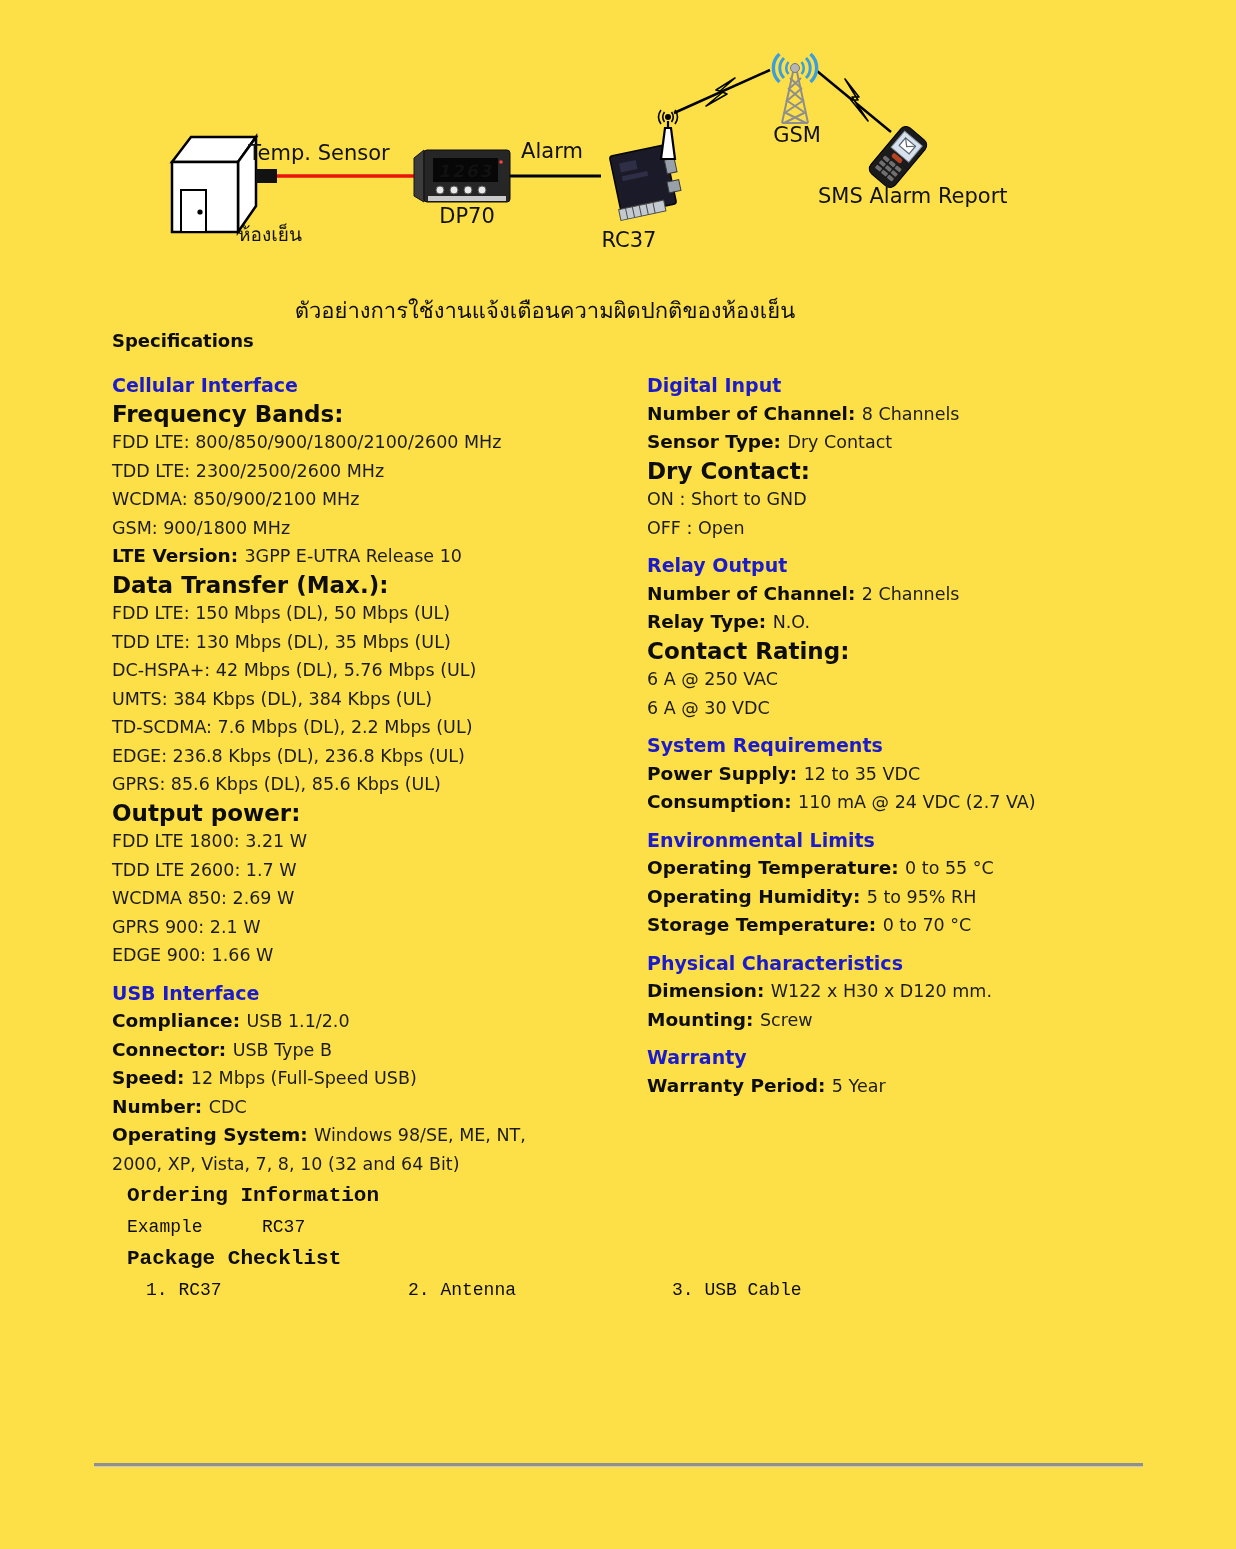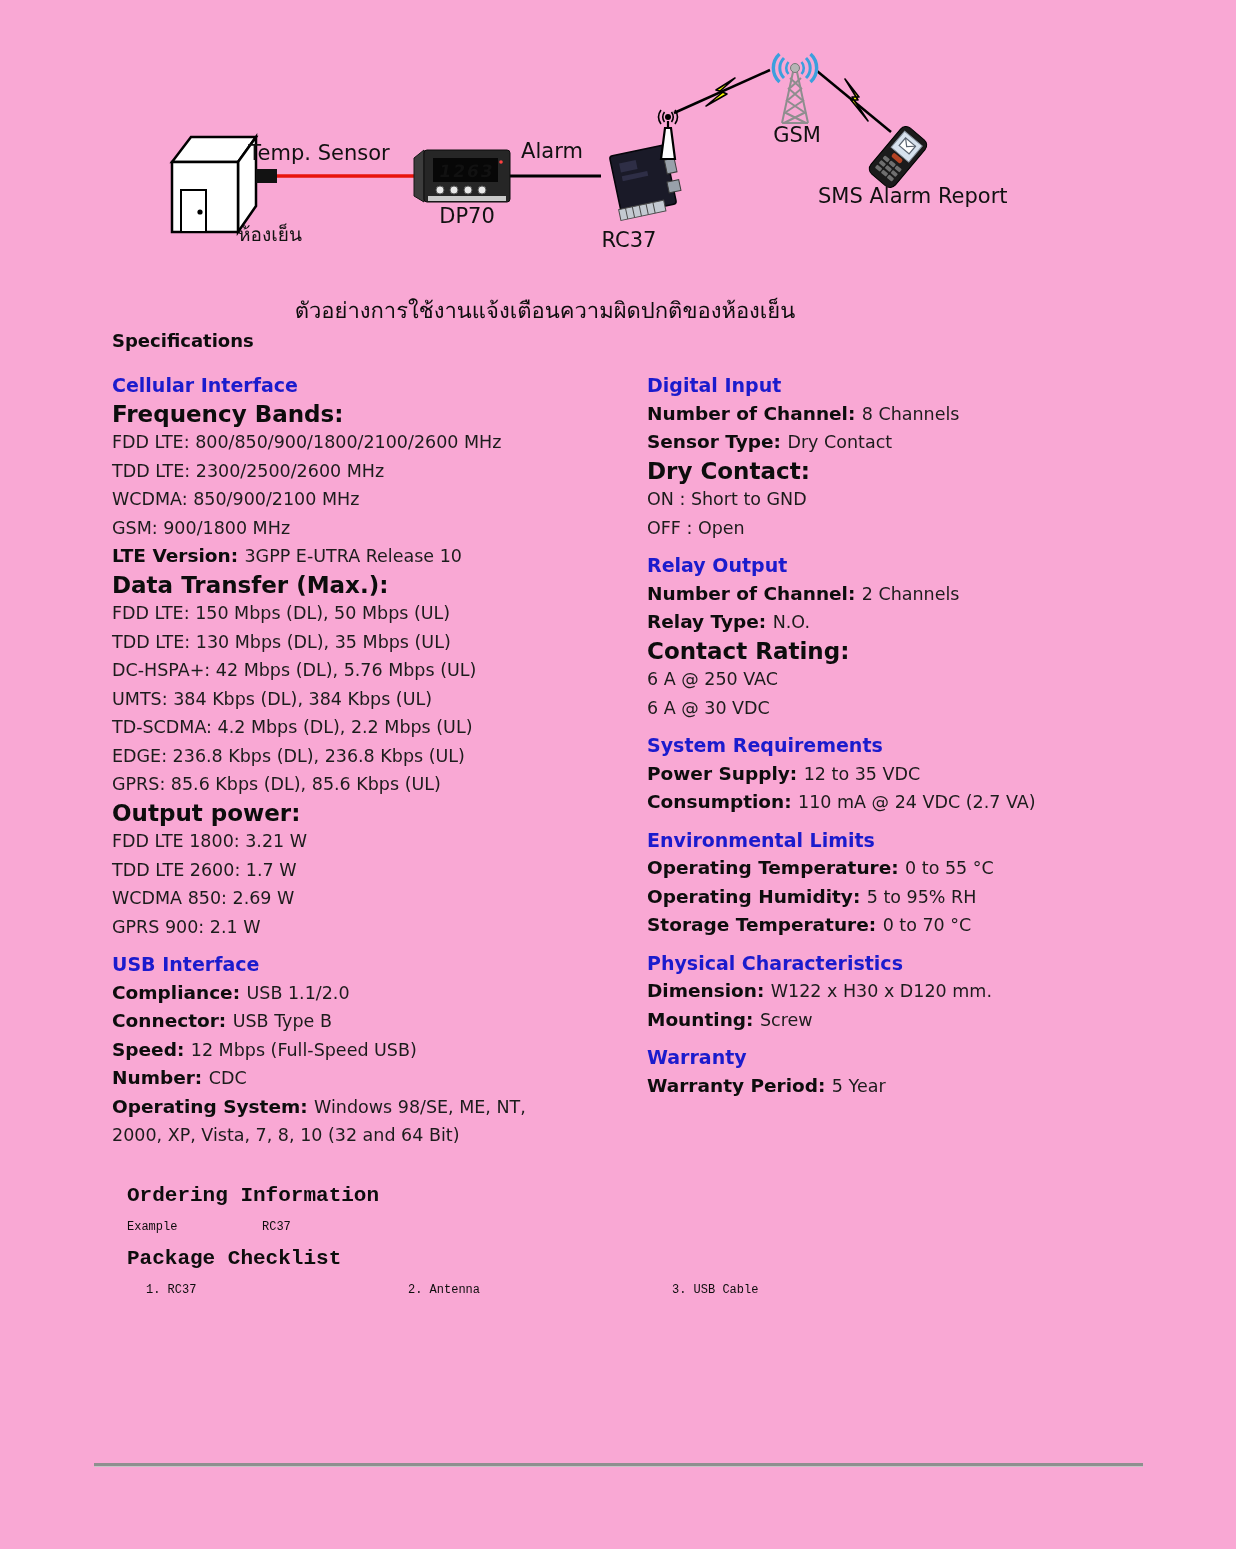--- a/index.html
+++ b/index.html
@@ -1,32 +1,32 @@
 <!DOCTYPE html>
 <html style="--blue: #1b1bcd;"><head>
 <meta charset="utf-8">
 <style>
   html,body{margin:0;padding:0;background:#fff;}
-  .page{position:relative;width:1236px;height:1549px;background:#f9a8d4;overflow:hidden;
+  .page{position:relative;width:1236px;height:1549px;background:#fde047;overflow:hidden;
         font-family:"DejaVu Sans",sans-serif;color:#161616;}
   svg text{font-family:"DejaVu Sans",sans-serif;fill:#111;}
   .caption{position:absolute;top:293px;left:40px;width:1010px;text-align:center;
            font-size:22px;color:#0d0d0d;}
   .spec-title{position:absolute;top:330px;left:112px;font-size:18px;font-weight:bold;color:#0d0d0d;}
   .col{position:absolute;top:362px;width:545px;}
   .col-left{left:112px;}
   .col-right{left:647px;}
   .sline{font-size:17.5px;line-height:28.5px;min-height:28.5px;color:#1c1c1c;}
   .sline.h{color:var(--blue,#1b1bcd);font-weight:bold;font-size:19px;margin-top:9px;}
   .sline.b{font-weight:bold;font-size:23px;color:#0d0d0d;}
   .sline .lbl{font-weight:bold;font-size:18.5px;color:#0d0d0d;}
   .ordering{position:absolute;left:127px;top:1180px;width:800px;
             font-family:Liberation Mono, monospace;color:#0d0d0d;}
   .ord-title{font-size:21px;font-weight:bold;line-height:32px;}
-  .ord-row{font-size:12px;line-height:31px;}
+  .ord-row{font-size:18px;line-height:31px;}
   .ord-label{display:inline-block;width:135px;}
   .chk{display:inline-block;margin-left:19px;}
   .chk.w1{width:243px;}
   .chk.w2{width:245px;}
   .divider{position:absolute;left:94px;top:1463px;width:1049px;height:3px;
            background:#8f8f8f;border-bottom:1px solid #c6c6c6;}
 </style>
 </head>
 <body>
 
@@ -144,28 +144,29 @@
       <div class="sline p">FDD LTE: 800/850/900/1800/2100/2600 MHz</div>
       <div class="sline p">TDD LTE: 2300/2500/2600 MHz</div>
       <div class="sline p">WCDMA: 850/900/2100 MHz</div>
       <div class="sline p">GSM: 900/1800 MHz</div>
       <div class="sline"><span class="lbl">LTE Version: </span>3GPP E-UTRA Release 10</div>
       <div class="sline b">Data Transfer (Max.):</div>
       <div class="sline p">FDD LTE: 150 Mbps (DL), 50 Mbps (UL)</div>
       <div class="sline p">TDD LTE: 130 Mbps (DL), 35 Mbps (UL)</div>
       <div class="sline p">DC-HSPA+: 42 Mbps (DL), 5.76 Mbps (UL)</div>
       <div class="sline p">UMTS: 384 Kbps (DL), 384 Kbps (UL)</div>
-      <div class="sline p">TD-SCDMA: 4.2 Mbps (DL), 2.2 Mbps (UL)</div>
+      <div class="sline p">TD-SCDMA: 7.6 Mbps (DL), 2.2 Mbps (UL)</div>
       <div class="sline p">EDGE: 236.8 Kbps (DL), 236.8 Kbps (UL)</div>
       <div class="sline p">GPRS: 85.6 Kbps (DL), 85.6 Kbps (UL)</div>
       <div class="sline b">Output power:</div>
       <div class="sline p">FDD LTE 1800: 3.21 W</div>
       <div class="sline p">TDD LTE 2600: 1.7 W</div>
       <div class="sline p">WCDMA 850: 2.69 W</div>
       <div class="sline p">GPRS 900: 2.1 W</div>
+      <div class="sline p">EDGE 900: 1.66 W</div>
       <div class="sline h">USB Interface</div>
       <div class="sline"><span class="lbl">Compliance: </span>USB 1.1/2.0</div>
       <div class="sline"><span class="lbl">Connector: </span>USB Type B</div>
       <div class="sline"><span class="lbl">Speed: </span>12 Mbps (Full-Speed USB)</div>
       <div class="sline"><span class="lbl">Number: </span>CDC</div>
       <div class="sline"><span class="lbl">Operating System: </span>Windows 98/SE, ME, NT,</div>
       <div class="sline p">2000, XP, Vista, 7, 8, 10 (32 and 64 Bit)</div>
     </div>
   <div class="col col-right">
       <div class="sline h">Digital Input</div>

